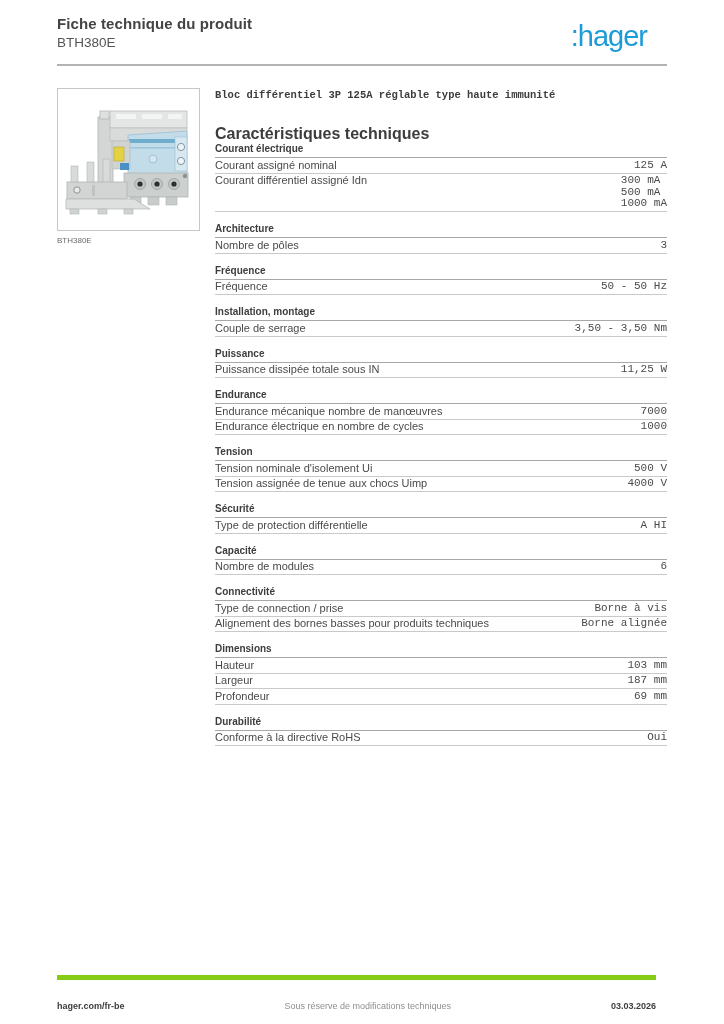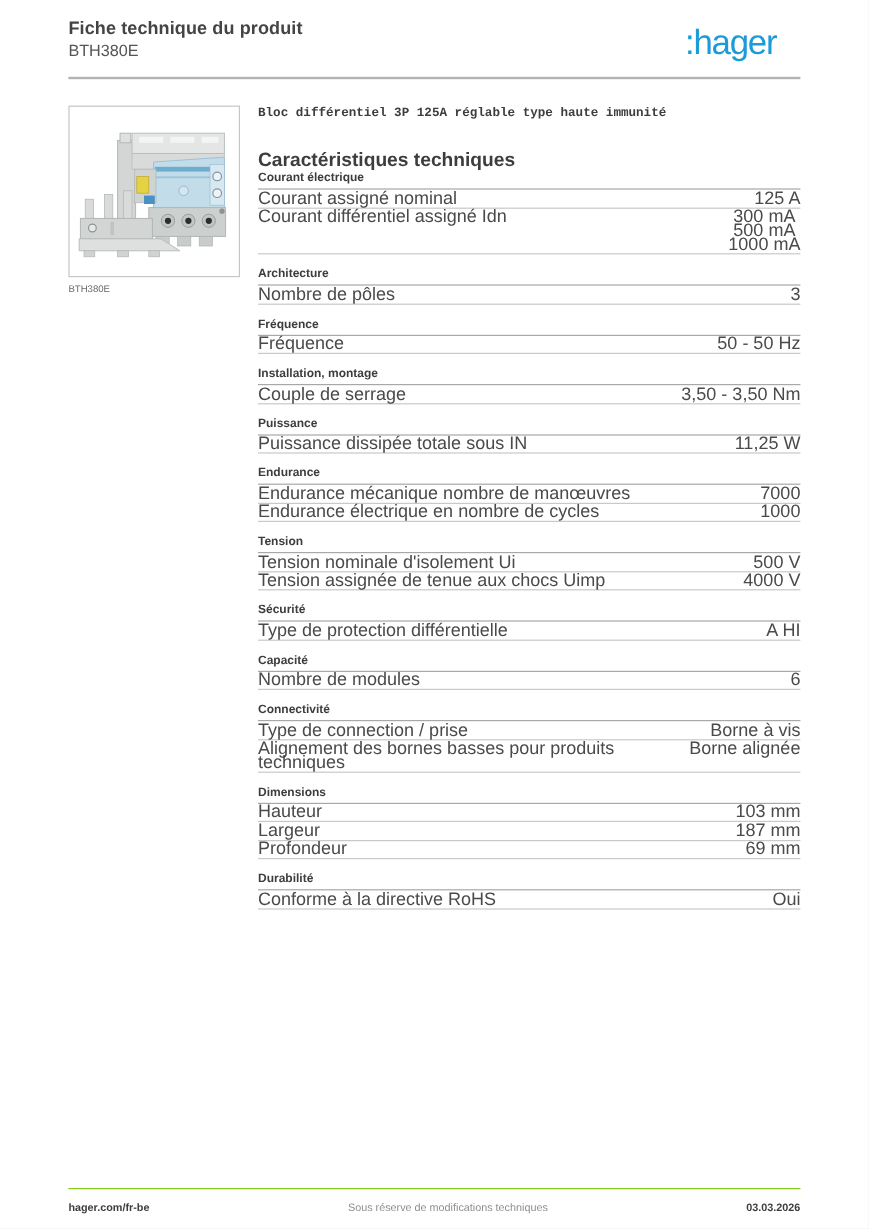--- a/index.html
+++ b/index.html
@@ -81,36 +81,36 @@
     font-weight: bold;
     color: #3d3d3d;
     line-height: 11px;
     padding-bottom: 3px;
     border-bottom: 1px solid #a8a8a8;
   }
   .row {
     display: flex;
     justify-content: space-between;
     align-items: flex-start;
-    font-size: 15px;
+    font-size: 11px;
     line-height: 11.5px;
     padding: 1.5px 0;
     border-bottom: 1px solid #c9c9c9;
     color: #4a4a4a;
   }
   .row-label { text-align: left; padding-right: 10px; }
-  .row-values { text-align: center; white-space: nowrap; }
+  .row-values { text-align: left; white-space: nowrap; font-family: Liberation Mono, monospace; }
   
   .footer {
     position: absolute;
     left: 57px;
-    right: 57px;
+    right: 68px;
     bottom: 13px;
-    border-top: 1px solid #84cc16;
-    padding-top: 10px;
+    border-top: 5px solid #84cc16;
+    padding-top: 21px;
     display: flex;
     justify-content: space-between;
     align-items: baseline;
     font-size: 9px;
   }
   .footer-url  { font-weight: bold; color: #3d3d3d; }
   .footer-note { color: #8f8f8f; }
   .footer-date { font-weight: bold; color: #3d3d3d; }
 </style>
 </head>

